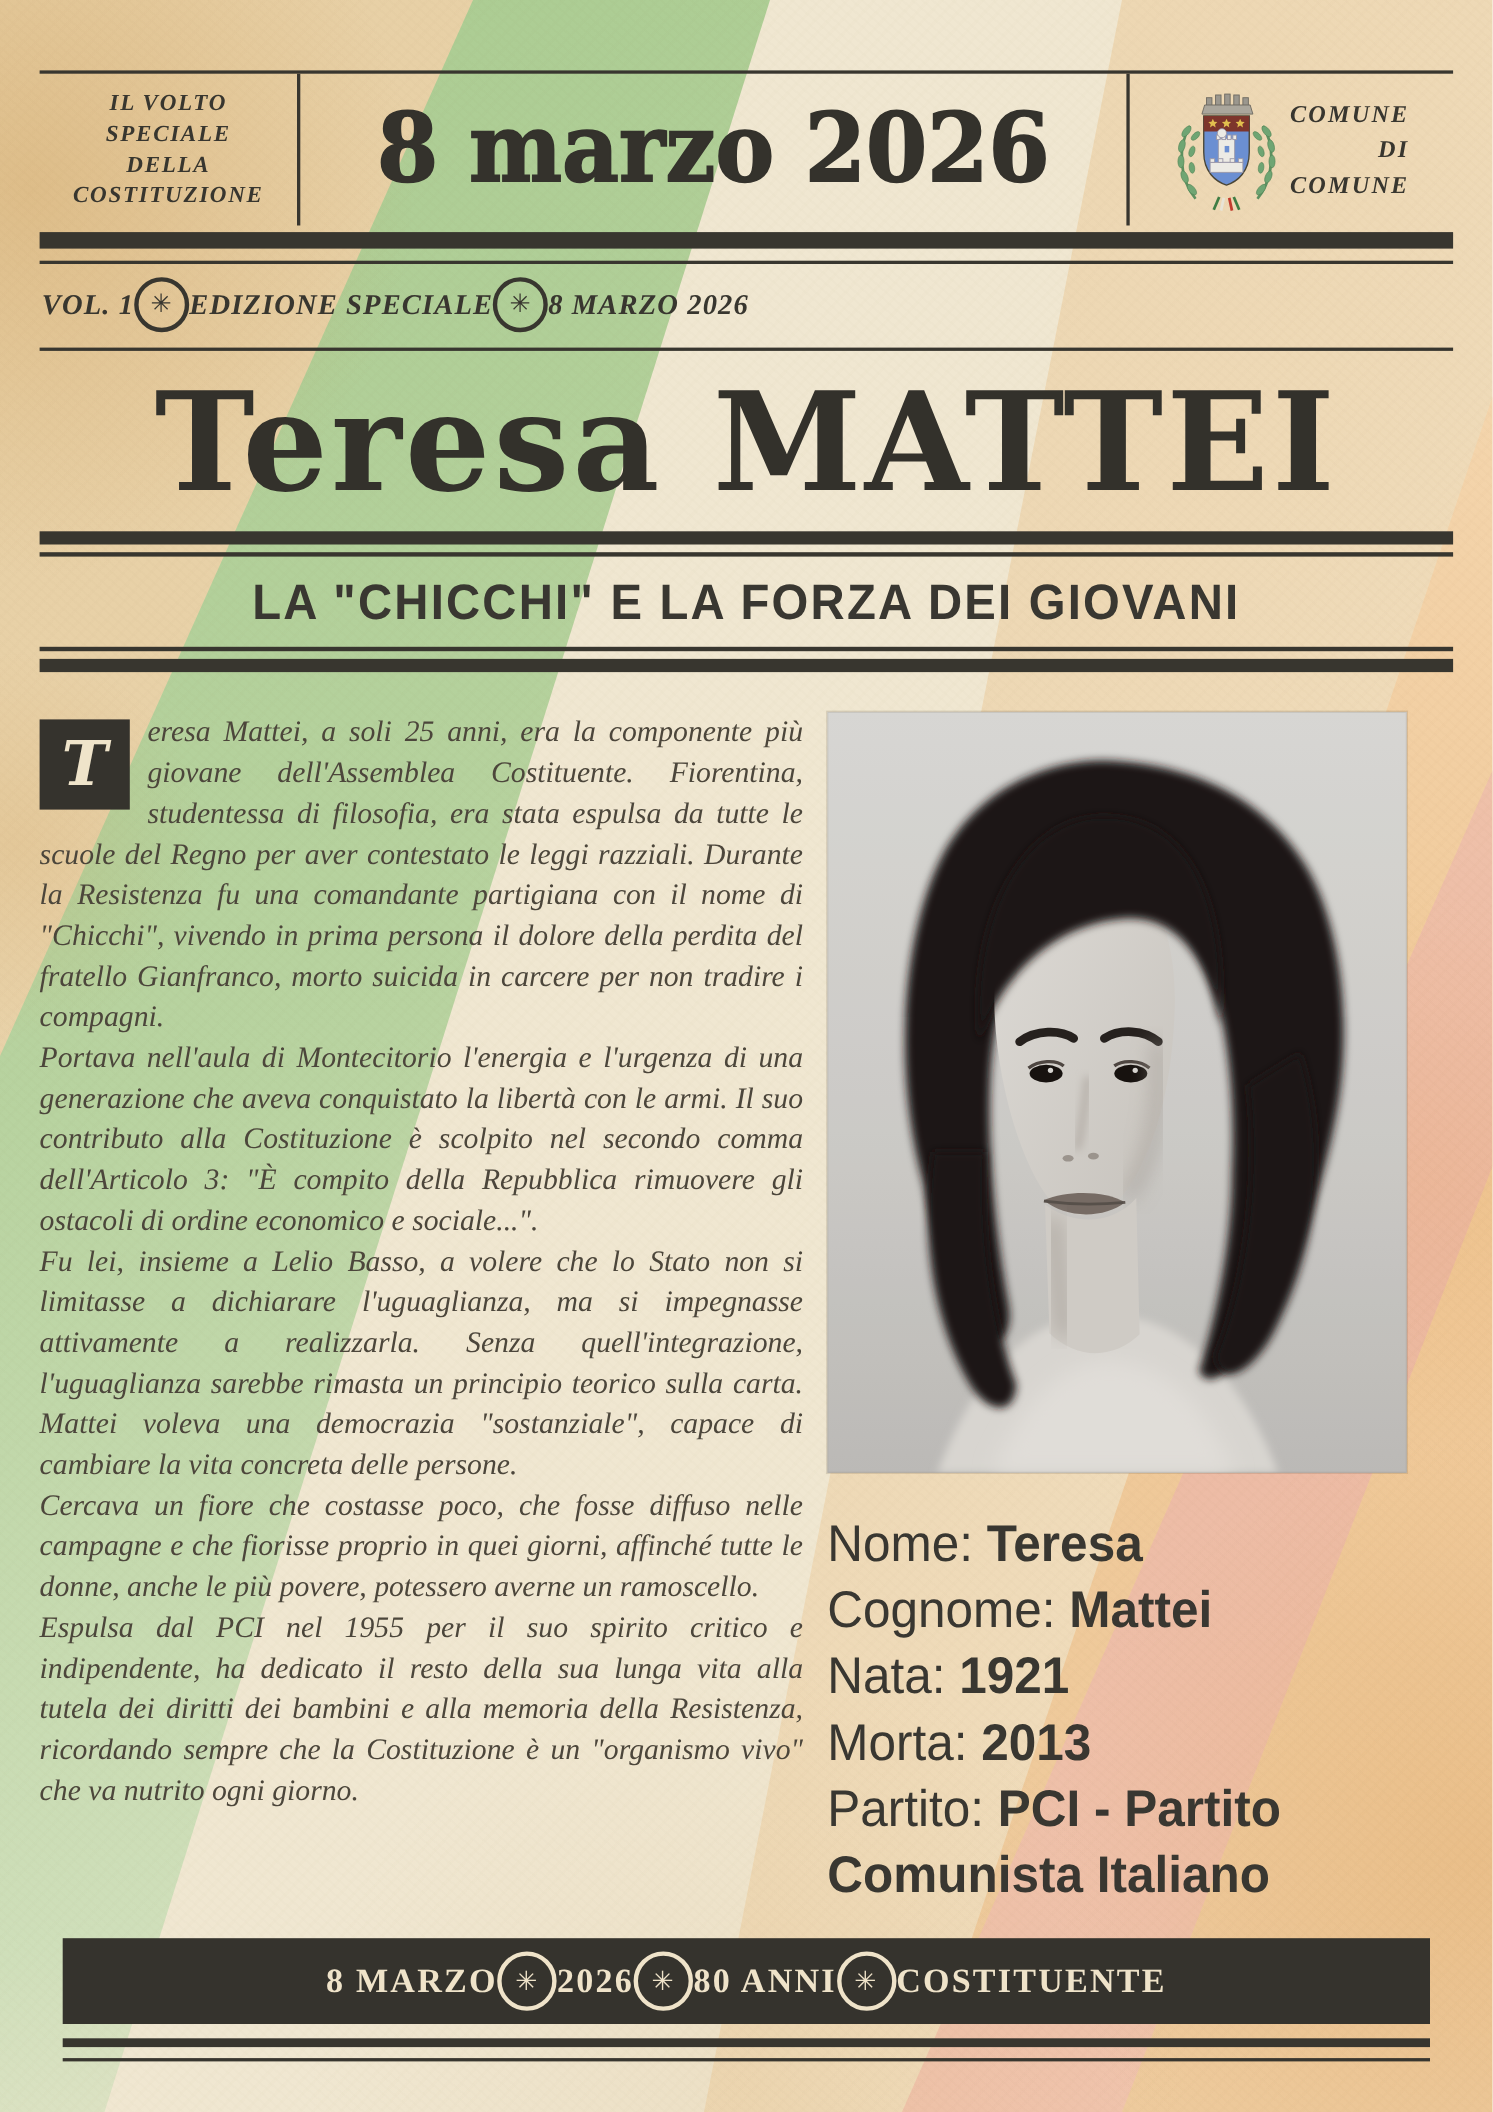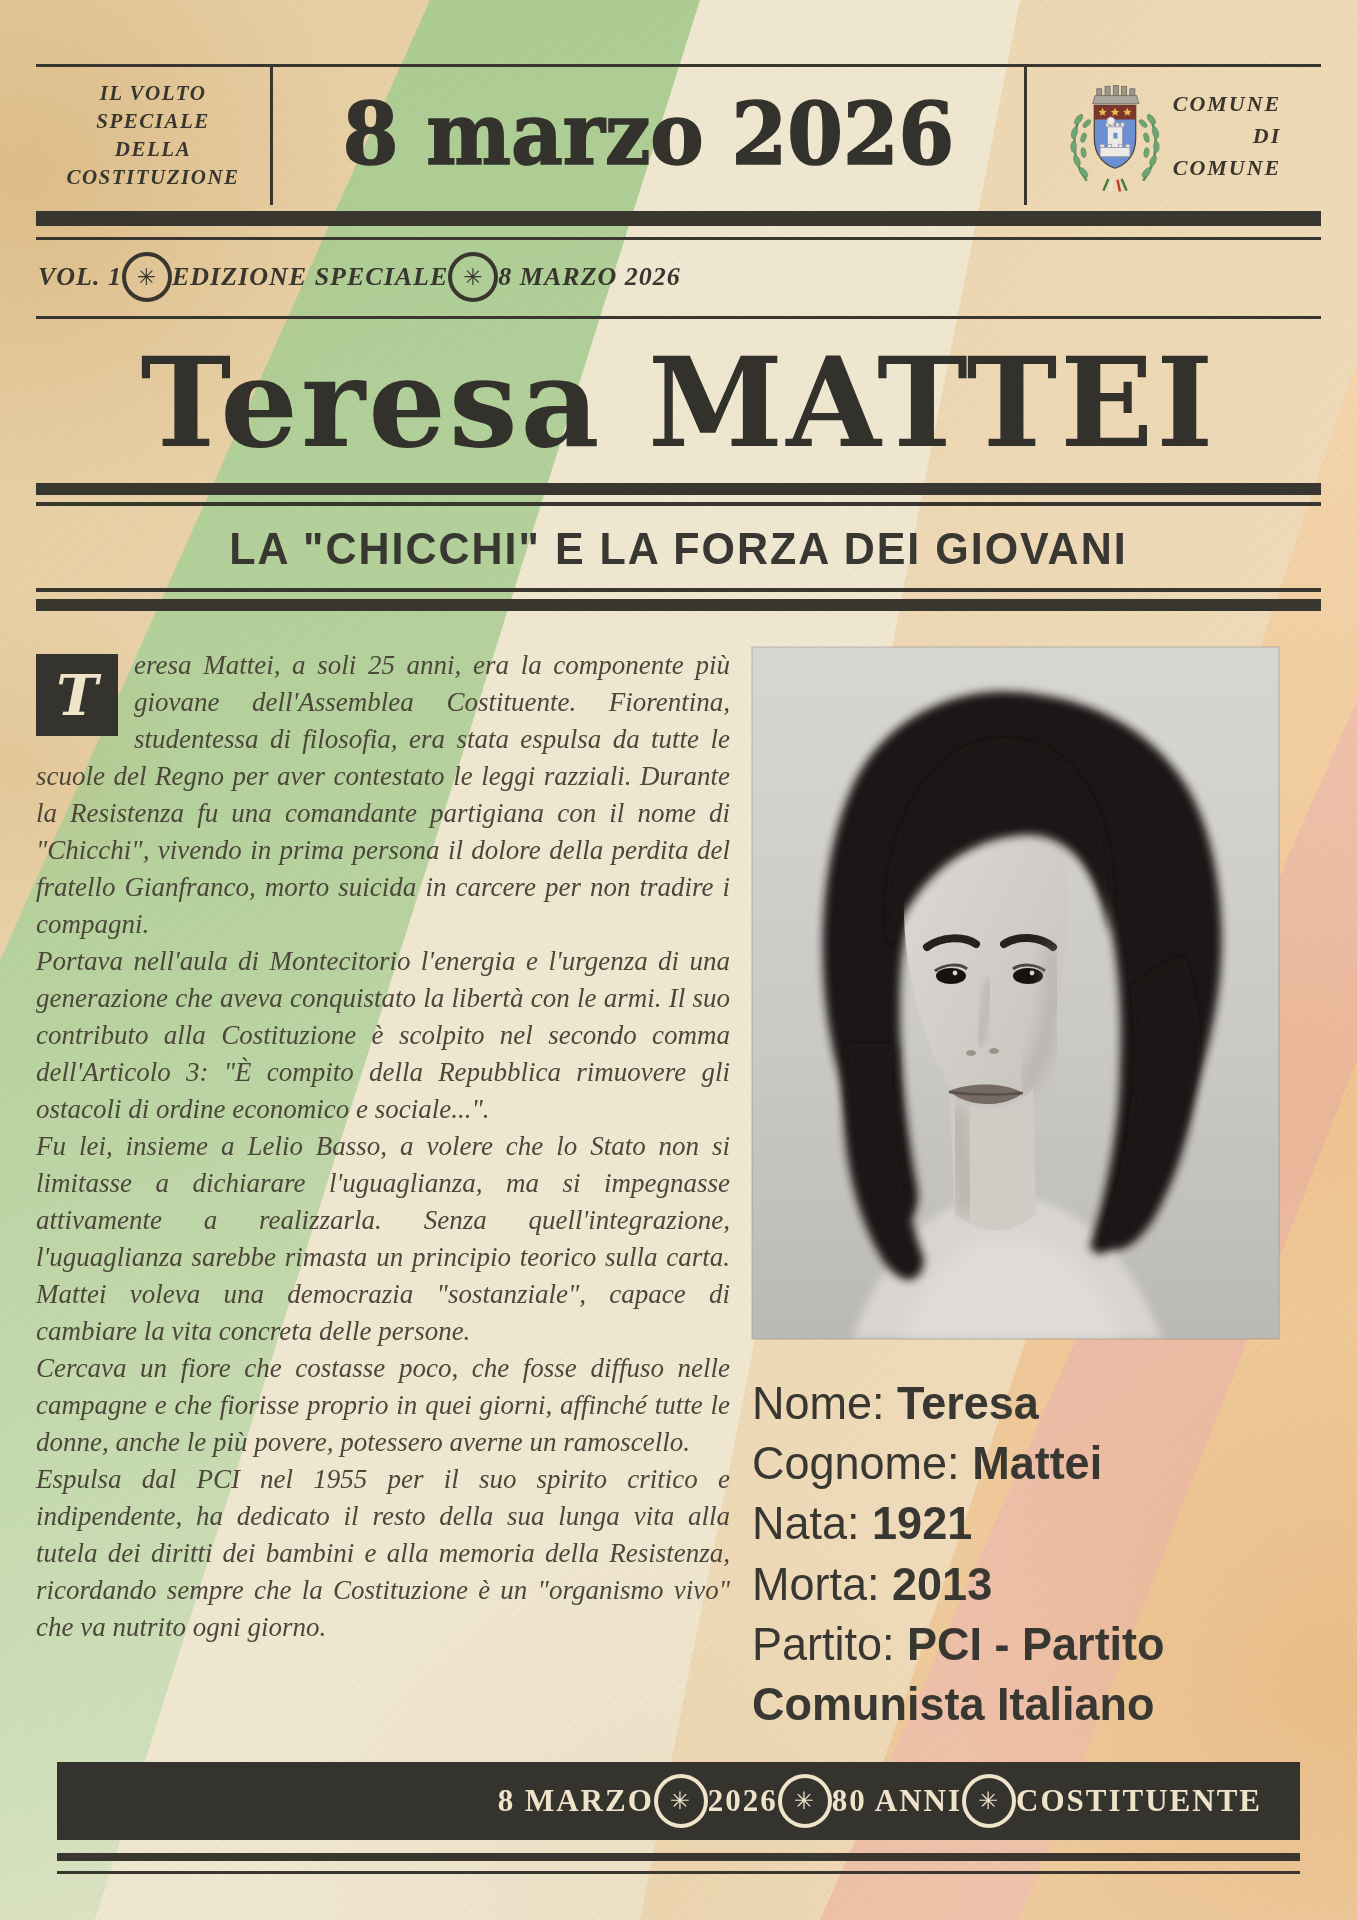--- a/index.html
+++ b/index.html
@@ -75,21 +75,21 @@
     font-family:"DejaVu Serif", serif; font-weight:bold; font-size:56px; font-style:italic;}
   .right-col{width:527px;}
   .photo{width:527px; height:692px; display:block; box-shadow:0 0 0 1px rgba(80,70,50,.15);}
   .info{margin-top:34px; font-family:"Liberation Sans", sans-serif; font-size:45px;
     line-height:58px; color:#393731; letter-spacing:0; transform:scaleY(1.04); transform-origin:top left;}
   .info .label{font-weight:400;}
   .info .value{font-weight:700;}
   
   .footer{position:absolute; left:57px; right:57px; top:1762px; z-index:3;}
   .footer-bar{height:78px; background:#35332d; color:#efe3c9; display:flex; align-items:center;
-    justify-content:flex-end; padding:0 38px;
+    justify-content:center; padding:0 38px;
     font-weight:bold; font-size:31px; letter-spacing:2px;}
   .sep-circle.cream{border-color:#efe3c9; color:#efe3c9; width:46px; height:46px; font-size:24px;}
   .footer .rule-mid{margin-top:13px;}
   .footer .rule-hair{margin-top:10px;}
 </style>
 </head>
 <body>
 
 <div class="page">
 

